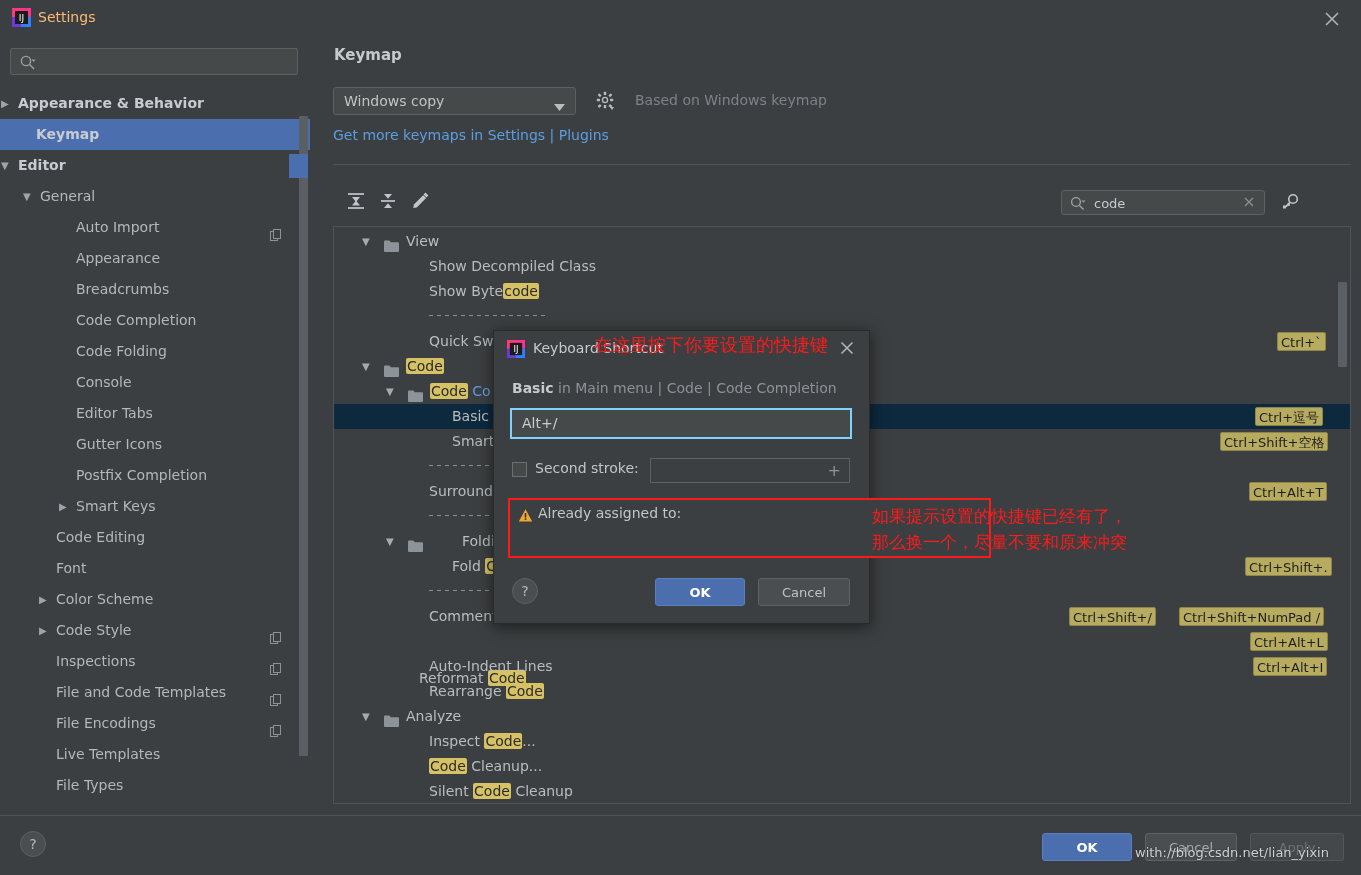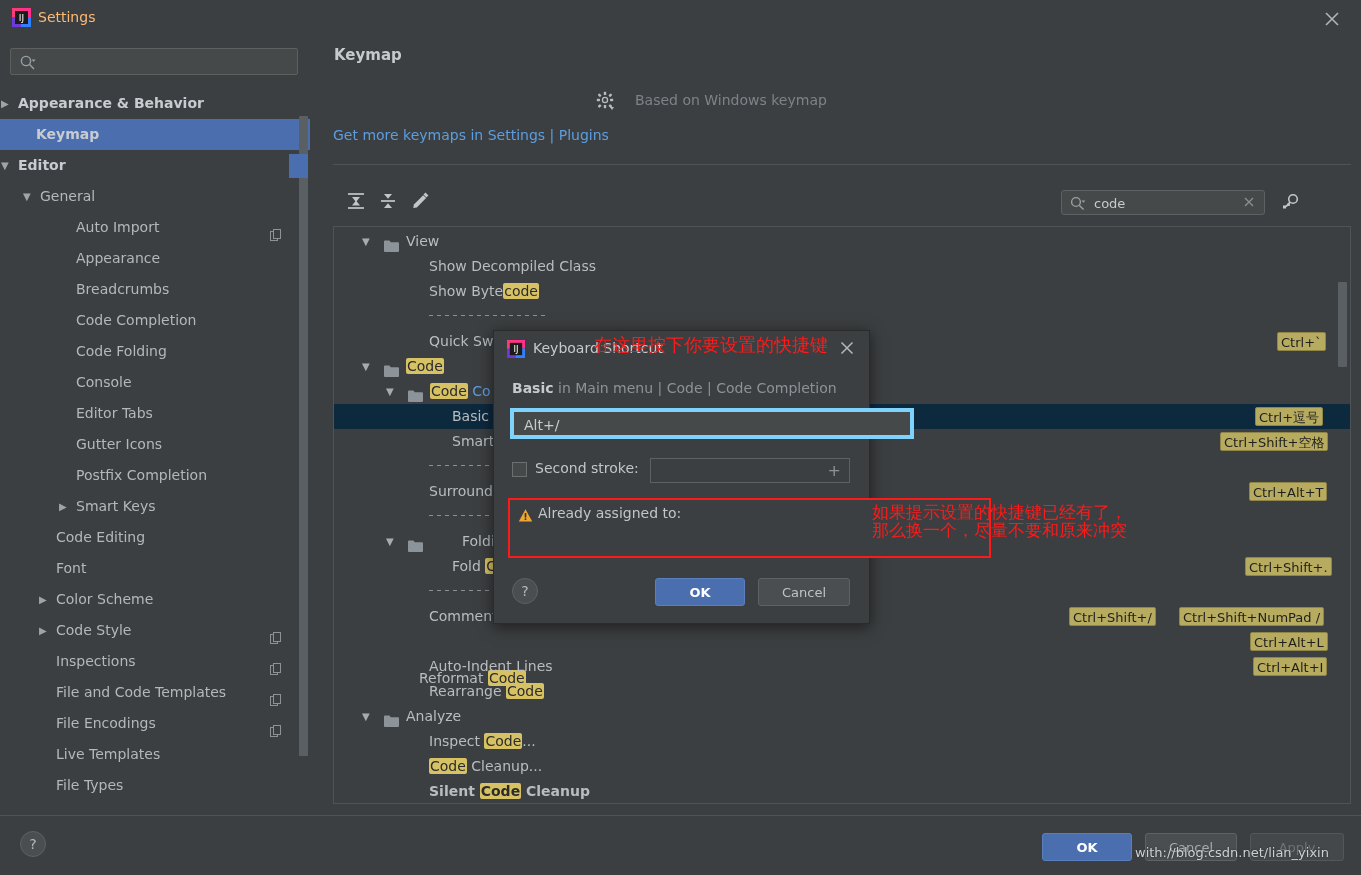--- a/index.html
+++ b/index.html
@@ -107,22 +107,22 @@
   
   #ks-dialog{position:absolute;left:493px;top:330px;width:375px;height:292px;
       background:#3c3f41;border:1px solid #2b2b2b;box-shadow:0 3px 14px rgba(0,0,0,.55);}
   #ks-logo{position:absolute;left:13px;top:9px;width:18px;height:18px;}
   #ks-title{position:absolute;left:39px;top:9px;font-size:14px;color:#c6cacd;}
   #ks-close{position:absolute;right:14px;top:9px;cursor:default;}
   #ks-context{position:absolute;left:18px;top:49px;font-size:14px;white-space:nowrap;
       overflow:hidden;width:348px;}
   #ks-context .strong{color:#c6cacd;font-weight:bold;}
   #ks-context .dim{color:#8d9296;}
-  #ks-field{position:absolute;left:16px;top:77px;width:404px;height:31px;
-      background:#45494a;border:4px solid #7dd3fc;box-sizing:border-box;}
+  #ks-field{position:absolute;left:16px;top:77px;width:342px;height:31px;
+      background:#45494a;border:2px solid #7dd3fc;box-sizing:border-box;}
   #ks-field-value{position:absolute;left:10px;top:5px;font-size:14px;color:#c8cccf;}
   #ks-field-hint{position:absolute;left:100px;top:2px;font-size:18px;color:#ff1a1a;
       font-family:Liberation Mono, monospace;white-space:nowrap;}
   #ks-second-check{position:absolute;left:18px;top:131px;width:15px;height:15px;
       background:#45494a;border:1px solid #6a6f72;box-sizing:border-box;cursor:default;}
   #ks-second-label{position:absolute;left:41px;top:129px;font-size:14px;color:#c2c6c9;}
   #ks-second-input{position:absolute;left:156px;top:127px;width:200px;height:25px;
       background:#3c3f41;border:1px solid #5d6164;box-sizing:border-box;}
   #ks-second-plus{position:absolute;right:8px;top:2px;font-size:16px;color:#8d9296;}
   #ks-warn-box{position:absolute;left:14px;top:167px;width:483px;height:60px;
@@ -135,21 +135,21 @@
   #ks-help{position:absolute;left:18px;top:247px;width:26px;height:26px;border-radius:50%;
       background:#4a4e51;border:1px solid #5d6265;box-sizing:border-box;
       text-align:center;line-height:24px;font-size:14px;color:#b4b8bb;cursor:default;}
   #ks-ok{position:absolute;left:161px;top:247px;width:90px;height:28px;line-height:28px;
       text-align:center;background:#4b6eaf;border:1px solid #5a7fbf;border-radius:3px;
       color:#fff;font-size:13px;font-weight:bold;box-sizing:border-box;cursor:default;}
   #ks-cancel{position:absolute;left:264px;top:247px;width:92px;height:28px;line-height:28px;
       text-align:center;background:#4a4e51;border:1px solid #5d6265;border-radius:3px;
       color:#bfc3c6;font-size:13px;box-sizing:border-box;cursor:default;}
 
-  #cn-note{position:absolute;left:872px;top:503px;font-size:17px;color:#ff1a1a;line-height:18px;
+  #cn-note{position:absolute;left:872px;top:503px;font-size:17px;color:#ff1a1a;line-height:26px;
       white-space:pre;}
 </style>
 </head>
 <body>
 
 <div id="root">
 
   <div id="titlebar">
     <span id="title-logo">
       <svg width="19" height="19" viewBox="0 0 19 19">
@@ -283,20 +283,28 @@
     <div id="sidebar-scroll-track">
       <div id="sidebar-scroll-thumb">
         <div id="sidebar-scroll-marker"></div>
       </div>
     </div>
   </div>
 
   <div id="main">
     <div id="panel-title">Keymap</div>
 
+    <div id="keymap-combo">
+      <span id="keymap-combo-label">Windows copy</span>
+      <span id="keymap-combo-arrow">
+        <svg width="11" height="7" viewBox="0 0 11 7">
+            <path d="M0 0 L11 0 L5.5 7 z" fill="#b8bcbf"></path>
+          </svg>
+      </span>
+    </div>
 
     <span id="gear-icon">
       <svg width="20" height="20" viewBox="0 0 20 20">
         <g fill="#b8bcbf">
           <circle cx="9" cy="9" r="3.2"></circle>
           <rect x="7.8" y="0.8" width="2.4" height="3.2" rx="0.6"></rect>
           <rect x="7.8" y="14" width="2.4" height="3.2" rx="0.6"></rect>
           <rect x="0.8" y="7.8" width="3.2" height="2.4" rx="0.6"></rect>
           <rect x="14" y="7.8" width="3.2" height="2.4" rx="0.6"></rect>
           <rect x="2.4" y="2.6" width="2.4" height="3.2" rx="0.6" transform="rotate(-45 3.6 4.2)"></rect>
@@ -457,21 +465,21 @@
               </svg></span>
             <span class="tlabel" style="left: 72px;"><span>Analyze</span></span>
           </div>
           <div class="trow" style="top: 502px;">
             <span class="tlabel" style="left: 95px;"><span>Inspect </span><span class="hl">Code</span><span>...</span></span>
           </div>
           <div class="trow" style="top: 527px;">
             <span class="tlabel" style="left: 95px;"><span class="hl">Code</span><span> Cleanup...</span></span>
           </div>
           <div class="trow" style="top: 552px;">
-            <span class="tlabel" style="left: 95px; font-weight: bold;"><span>Silent </span><span class="hl">Code</span><span> Cleanup</span></span>
+            <span class="tlabel" style="left: 95px;"><span>Silent </span><span class="hl">Code</span><span> Cleanup</span></span>
           </div>
         </div>
       <div id="tree-scroll-thumb"></div>
     </div>
   </div>
 
   <div id="ks-dialog">
     <span id="ks-logo">
       <svg width="18" height="18" viewBox="0 0 19 19">
         <path d="M0 0h10v10H0z" fill="#fb3a7a"></path>

